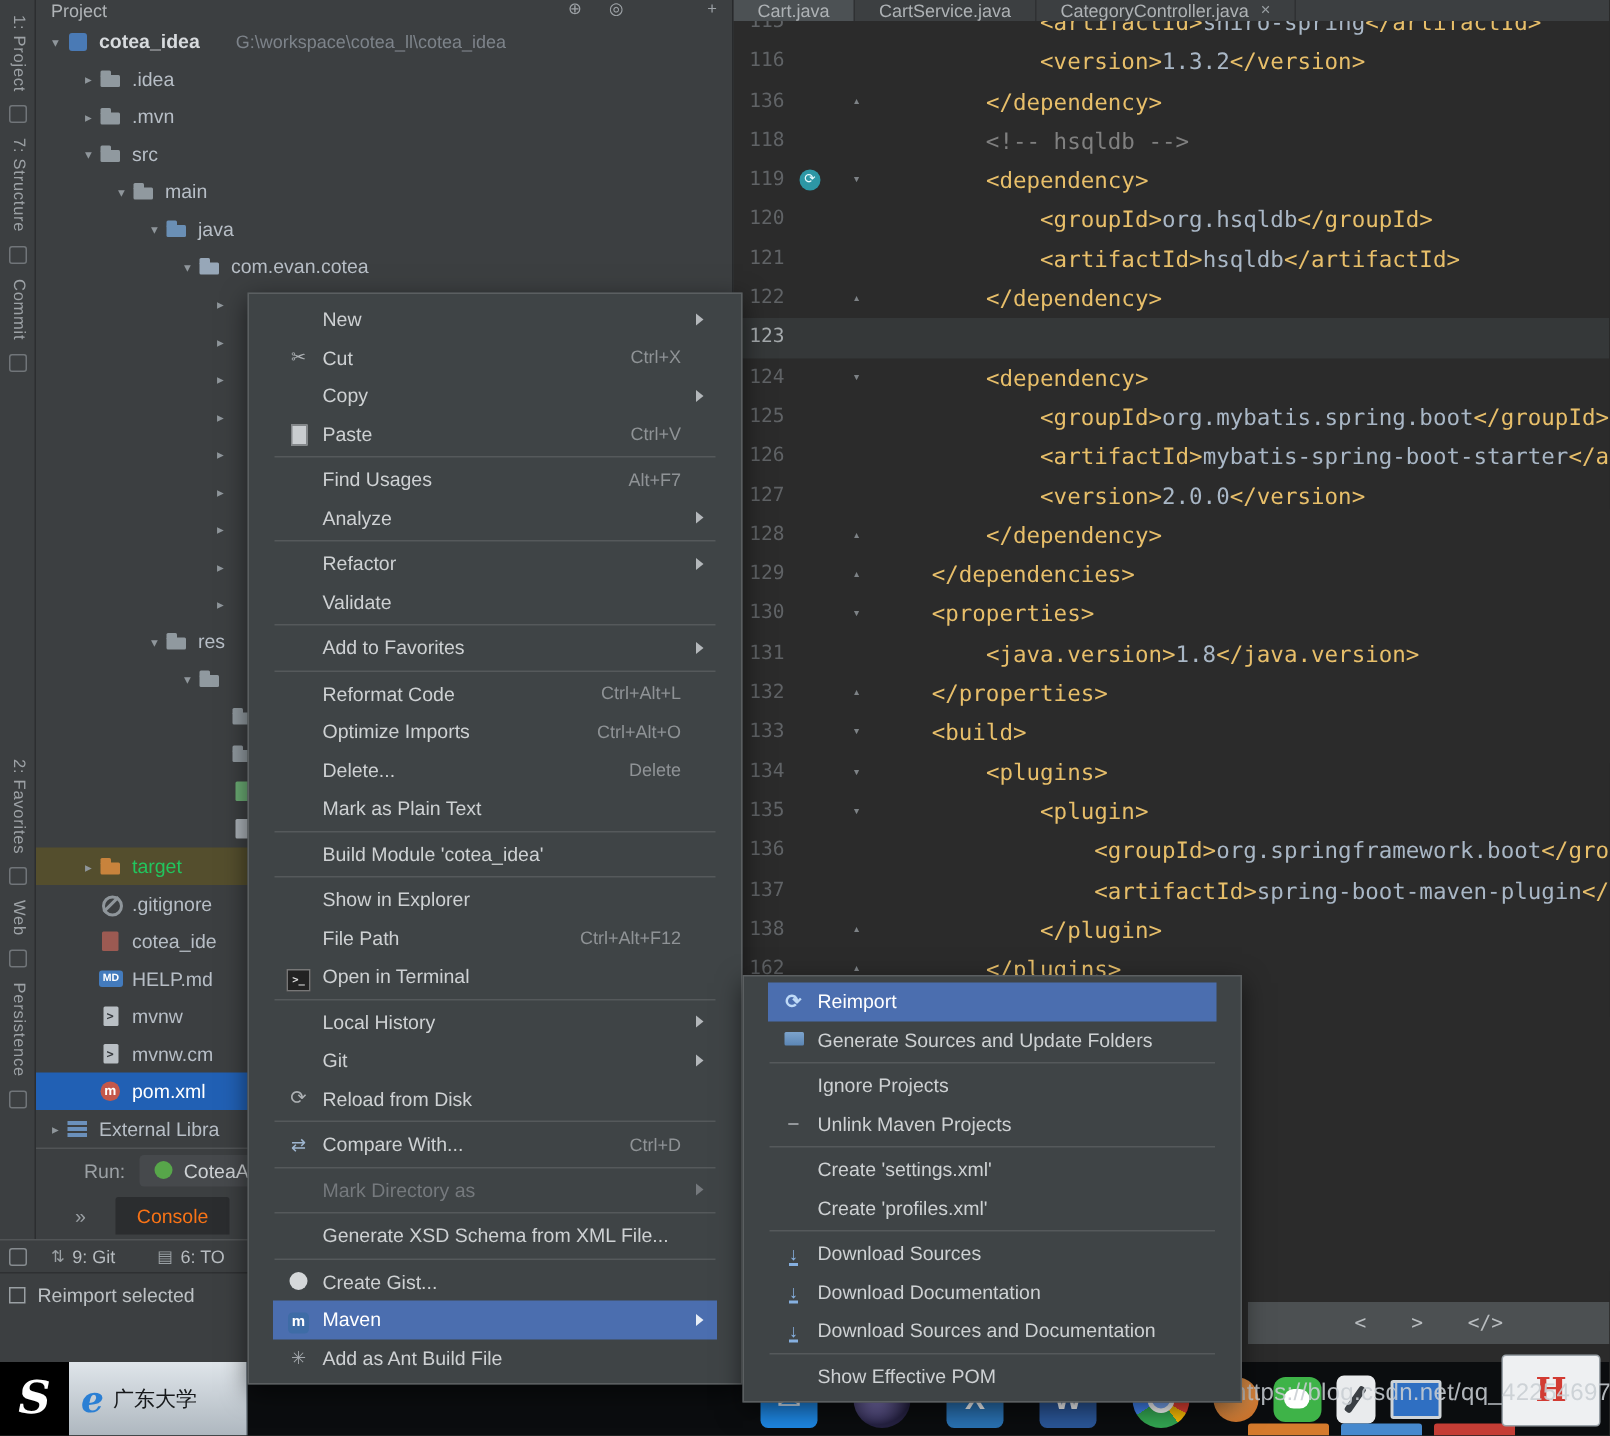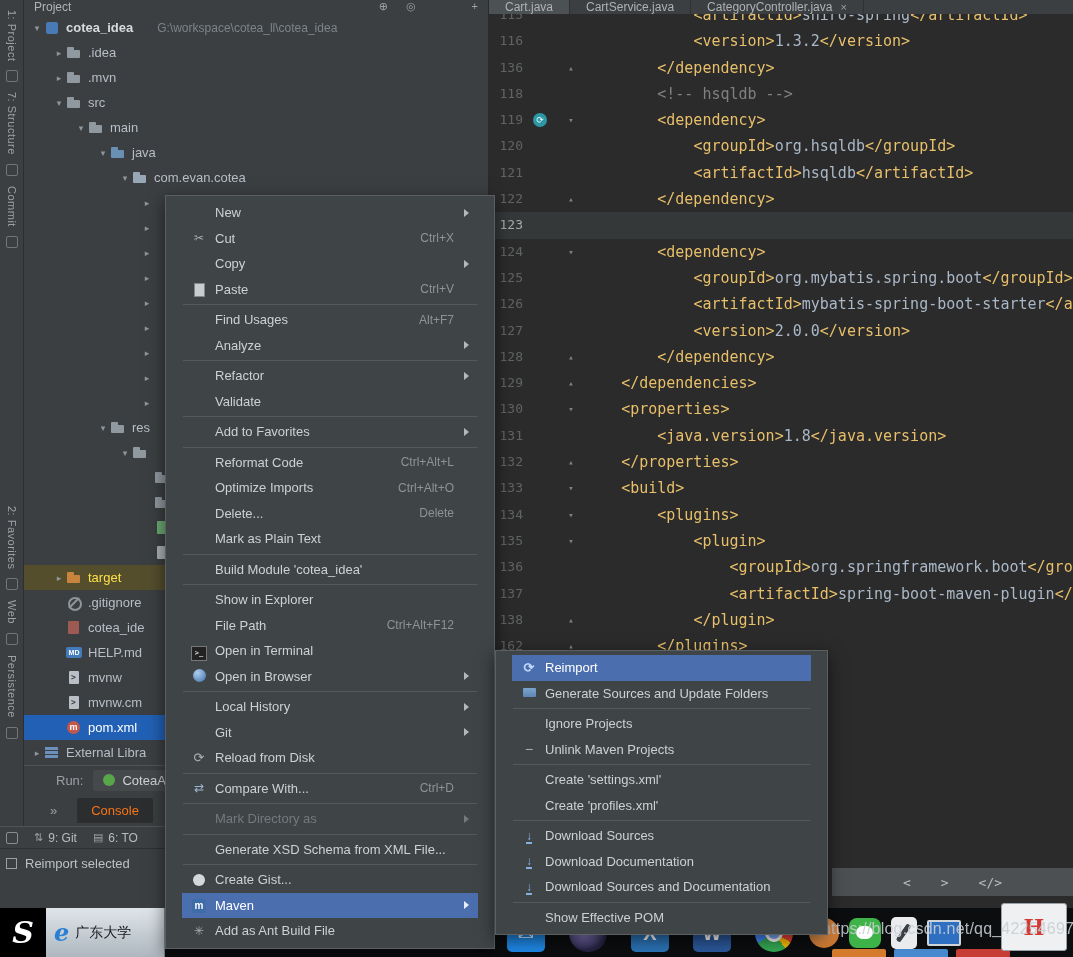--- a/index.html
+++ b/index.html
@@ -22,21 +22,21 @@
 .phicon.locate-icon{margin-left:18px}
 .phicon.add-icon{margin-left:56px}
 .phicon.collapse-all-icon::before{content:"⊕"}
 .phicon.locate-icon::before{content:"◎"}
 .phicon.add-icon::before{content:"+"}
 #project-tree{position:absolute;top:15px;left:0;right:0}
 .tree-row{height:25px;display:flex;align-items:center;white-space:nowrap;font-size:13px;color:#b7bec6}
 .tree-row.sel{background:#2160b4}
 .tree-row.sel .tlabel{color:#fff}
 .tree-row.exc{background:#544e2d}
-.tree-row.exc .tlabel{color:#fde047}
+.tree-row.exc .tlabel{color:#22c55e}
 .tree-row.bold .tlabel{font-weight:bold;color:#d8dbde}
 .tarrow{width:14px;flex:0 0 14px;font-size:9px;color:#8f969b;text-align:center}
 .tlabel{margin-right:4px}
 .textra{color:#7d838a;margin-left:20px;font-size:12px}
 .ticon{position:relative;width:16px;height:15px;flex:0 0 16px;margin-right:6px}
 .ticon.folder-icon::before,.ticon.source-folder-icon::before,.ticon.folder-excluded-icon::before,.ticon.package-icon::before{content:"";position:absolute;left:1px;top:5px;width:13px;height:8px;border-radius:1px;background:#90999f}
 .ticon.folder-icon::after,.ticon.source-folder-icon::after,.ticon.folder-excluded-icon::after,.ticon.package-icon::after{content:"";position:absolute;left:1px;top:2px;width:7px;height:4px;border-radius:1px 1px 0 0;background:#90999f}
 .ticon.source-folder-icon::before,.ticon.source-folder-icon::after{background:#6a8fb5}
 .ticon.folder-excluded-icon::before,.ticon.folder-excluded-icon::after{background:#c8833c}
 .ticon.package-icon::before,.ticon.package-icon::after{background:#97a7b8}
@@ -374,21 +374,21 @@
 </div>
 <div id="editor-bottom"></div>
 <div id="navbar">
   <span class="nav-glyph nav-back-icon"></span>
   <span class="nav-glyph nav-forward-icon"></span>
   <span class="nav-glyph nav-code-icon"></span>
 </div>
 
 <div id="git-row">
   <span class="grid-icon"></span>
-  <span id="tool-window-tabs" style="display:flex;gap:16px">
+  <span id="tool-window-tabs" style="display:flex;gap:28px">
       <span class="tool-tab">
         <span class="mini-icon git-icon"></span>
         <span>9: Git</span>
       </span>
       <span class="tool-tab">
         <span class="mini-icon todo-icon"></span>
         <span>6: TO</span>
       </span>
     </span>
 </div>
@@ -504,25 +504,20 @@
     </div>
     <div class="mitem">
       <span class="micon"></span>
       <span class="mlabel">File Path</span>
       <span class="mshort">Ctrl+Alt+F12</span>
     </div>
     <div class="mitem">
       <span class="micon terminal-icon"></span>
       <span class="mlabel">Open in Terminal</span>
     </div>
-    <div class="mitem">
-      <span class="micon browser-icon"></span>
-      <span class="mlabel">Open in Browser</span>
-      <span class="sub-arrow"></span>
-    </div>
     <div class="msep"></div>
     <div class="mitem">
       <span class="micon"></span>
       <span class="mlabel">Local History</span>
       <span class="sub-arrow"></span>
     </div>
     <div class="mitem">
       <span class="micon"></span>
       <span class="mlabel">Git</span>
       <span class="sub-arrow"></span>

